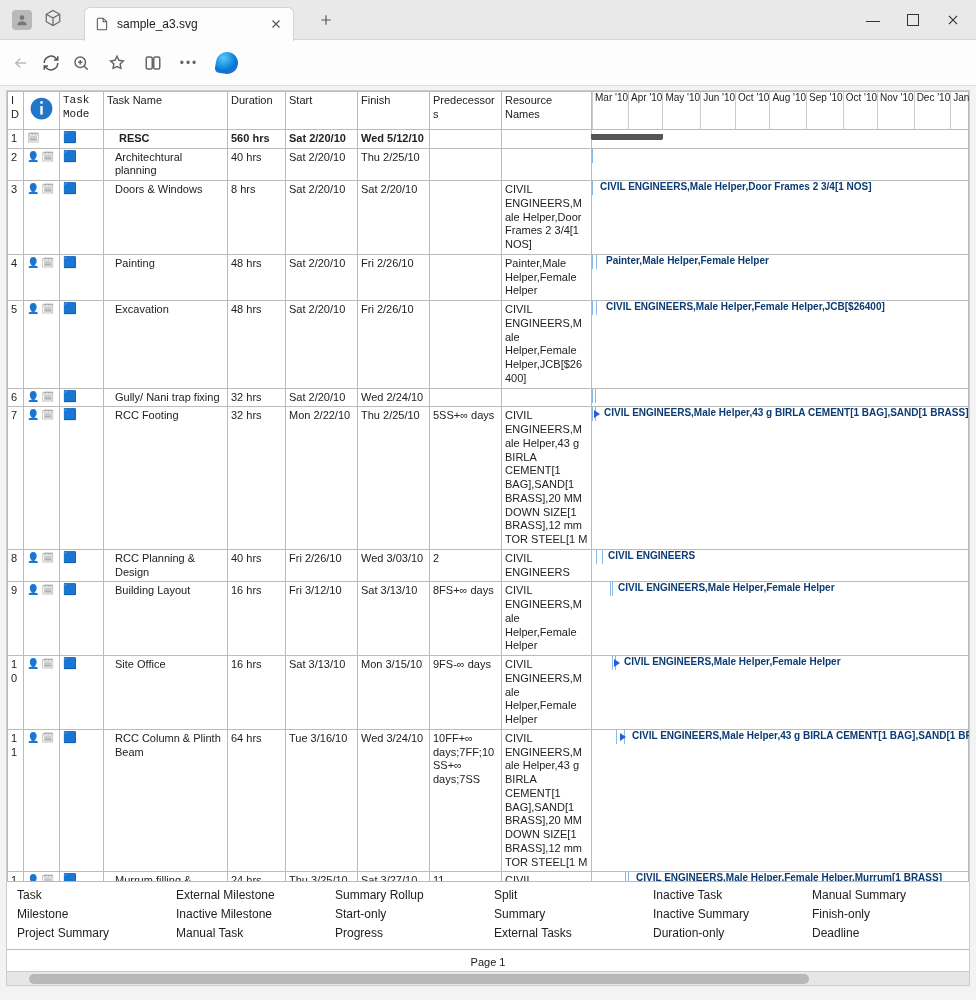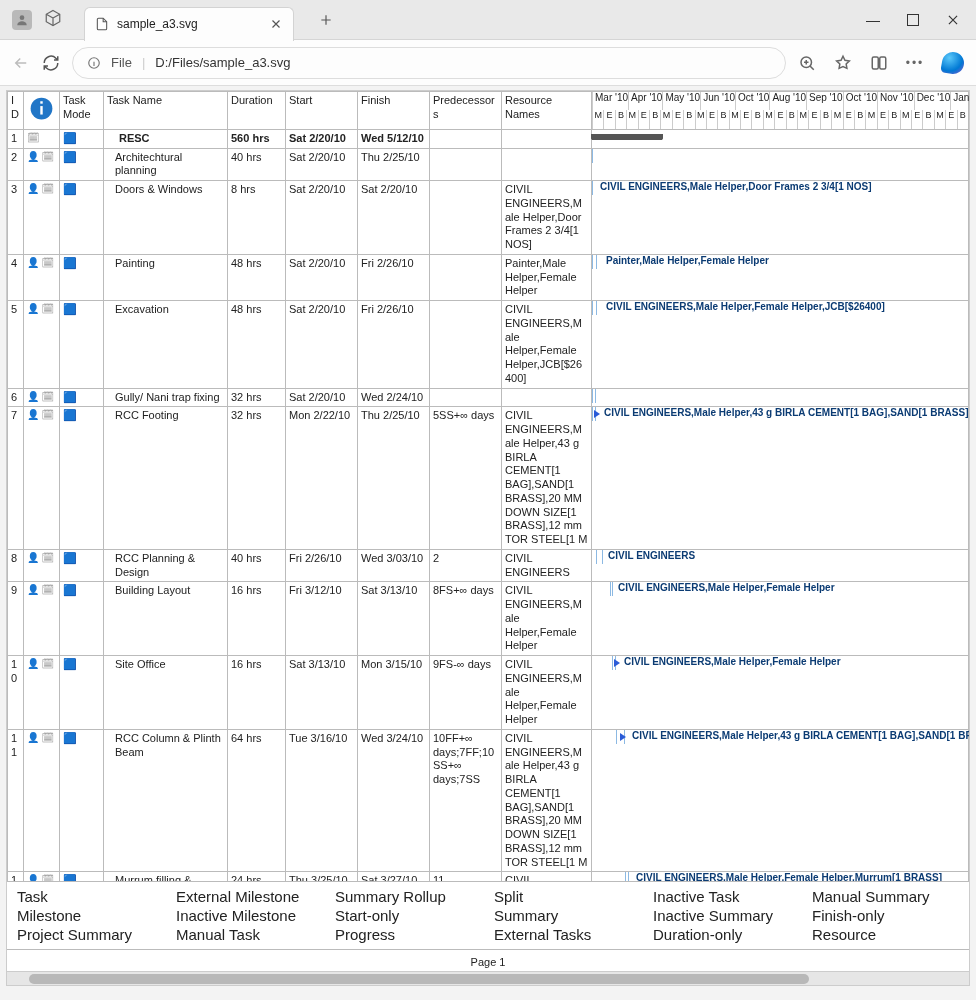--- a/index.html
+++ b/index.html
@@ -109,31 +109,31 @@
     text-align:left;
     word-wrap:break-word;
   }
   table.grid th {
     font-weight:normal;
     background:#fff;
     height:18px;
   }
   .col-id { width:16px; text-align:center;}
   .col-info { width:36px; text-align:center;}
-  .col-mode { width:44px;}
+  .col-mode { width:44px;font-family:Liberation Mono, monospace;}
   .col-name { width:124px;}
   .col-dur { width:58px;}
   .col-start { width:72px;}
   .col-finish{ width:72px;}
   .col-pred { width:72px;}
   .col-res { width:90px;}
   .col-gantt { width:auto; padding:0!important; position:relative; vertical-align:top; }
 
   
-  .gantt-header { height:100%; display:flex; flex-direction:column; }
+  .gantt-header { height:100%; display:flex; flex-direction:row; }
   .months, .subunits { display:flex; flex:1; }
   .months span { flex:1; border-left:1px solid #ccc; font-size:10px; padding-left:2px; white-space:nowrap; }
   .subunits span { flex:1; border-left:1px solid #ccc; font-size:9px; text-align:center; }
 
   .bold { font-weight:bold; }
   .mode-cell { display:flex; gap:2px; align-items:flex-start; }
   .mode-cell .person { color:#c62828; font-size:10px;}
   .mode-cell .sheet-icon { color:#888; font-size:10px;}
   .task-indent { padding-left:8px; display:block;}
 
@@ -170,21 +170,21 @@
     width:250px; padding:8px 10px;
     border-right:1px solid #bbb;
   }
   .legend .proj div { margin:2px 0; font-weight:bold;}
   .legend .lcols {
     flex:1; display:grid;
     grid-template-columns: repeat(5,1fr);
     padding:6px 10px;
     gap:2px 12px;
   }
-  .legend .lcols span { font-size:15px; white-space:nowrap;}
+  .legend .lcols span { font-size:12px; white-space:nowrap;}
 
   .pagenum {
     text-align:center;
     border-top:1px solid #bbb;
     font-size:11px;
     padding:6px 0;
     height:22px;
   }
 
   
@@ -249,29 +249,20 @@
   <div class="nav-btn disabled">
     <svg width="18" height="18" viewBox="0 0 24 24" fill="none" stroke="#888" stroke-width="2">
         <path d="M19 12H5M11 6l-6 6 6 6"></path>
       </svg>
   </div>
   <div class="nav-btn">
     <svg width="18" height="18" viewBox="0 0 24 24" fill="none" stroke="#555" stroke-width="2">
         <path d="M3 12a9 9 0 0 1 15.5-6.3L21 8M21 3v5h-5"></path>
         <path d="M21 12a9 9 0 0 1-15.5 6.3L3 16M3 21v-5h5"></path>
       </svg>
-  </div>
-  <div class="url-box">
-    <svg class="info-icon" width="14" height="14" viewBox="0 0 24 24" fill="none" stroke="#777" stroke-width="2">
-        <circle cx="12" cy="12" r="9"></circle>
-        <path d="M12 8h.01M11 11h1v5h1"></path>
-      </svg>
-    <span>File</span>
-    <span class="sep">|</span>
-    <span style="color:#333;">D:/Files/sample_a3.svg</span>
   </div>
   <div class="right-icons">
     <svg class="ri" viewBox="0 0 24 24" fill="none" stroke="#666" stroke-width="2">
         <circle cx="11" cy="11" r="7"></circle>
         <path d="M21 21l-5-5M8 11h6M11 8v6"></path>
       </svg>
     <svg class="ri" viewBox="0 0 24 24" fill="none" stroke="#666" stroke-width="2">
         <path d="M12 3l2.6 5.3 5.9.9-4.3 4.1 1 5.8L12 16.9 6.8 19.1l1-5.8L3.5 9.2l5.9-.9z"></path>
       </svg>
     <svg class="ri" viewBox="0 0 24 24" fill="none" stroke="#666" stroke-width="2">
@@ -670,21 +661,21 @@
         <span>Inactive Milestone</span>
         <span>Start-only</span>
         <span>Summary</span>
         <span>Inactive Summary</span>
         <span>Finish-only</span>
         <span>Project Summary</span>
         <span>Manual Task</span>
         <span>Progress</span>
         <span>External Tasks</span>
         <span>Duration-only</span>
-        <span>Resource</span>
+        <span>Deadline</span>
       </div>
   </div>
 
   <div class="pagenum">Page 1</div>
 
   <div class="hscroll">
     <div class="thumb"></div>
   </div>
 </div>
 

